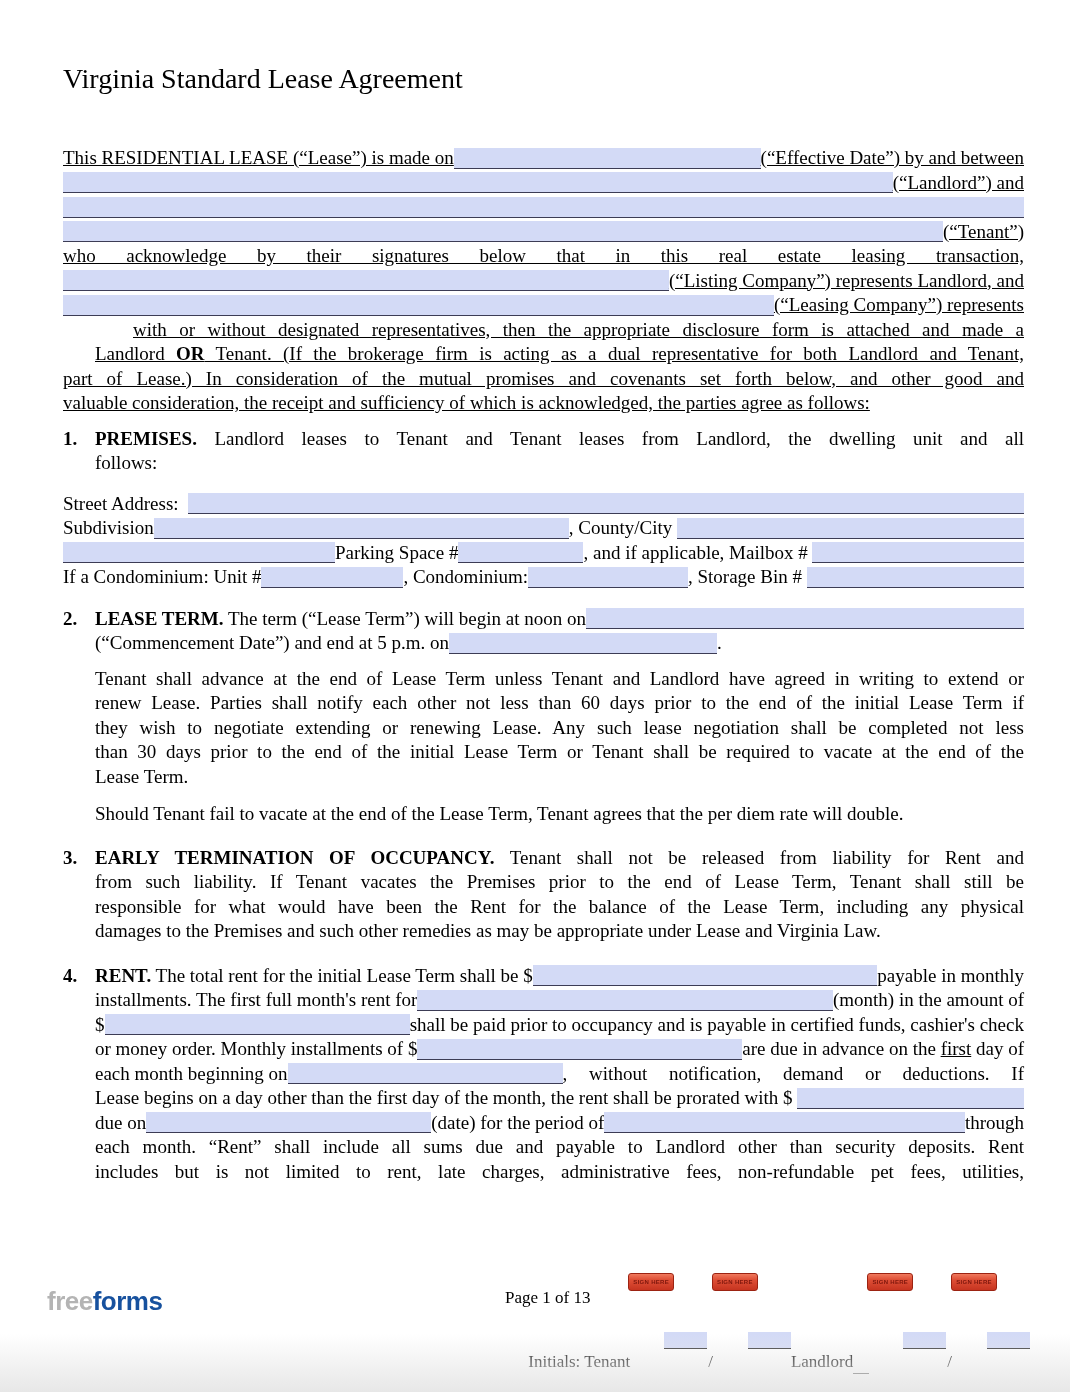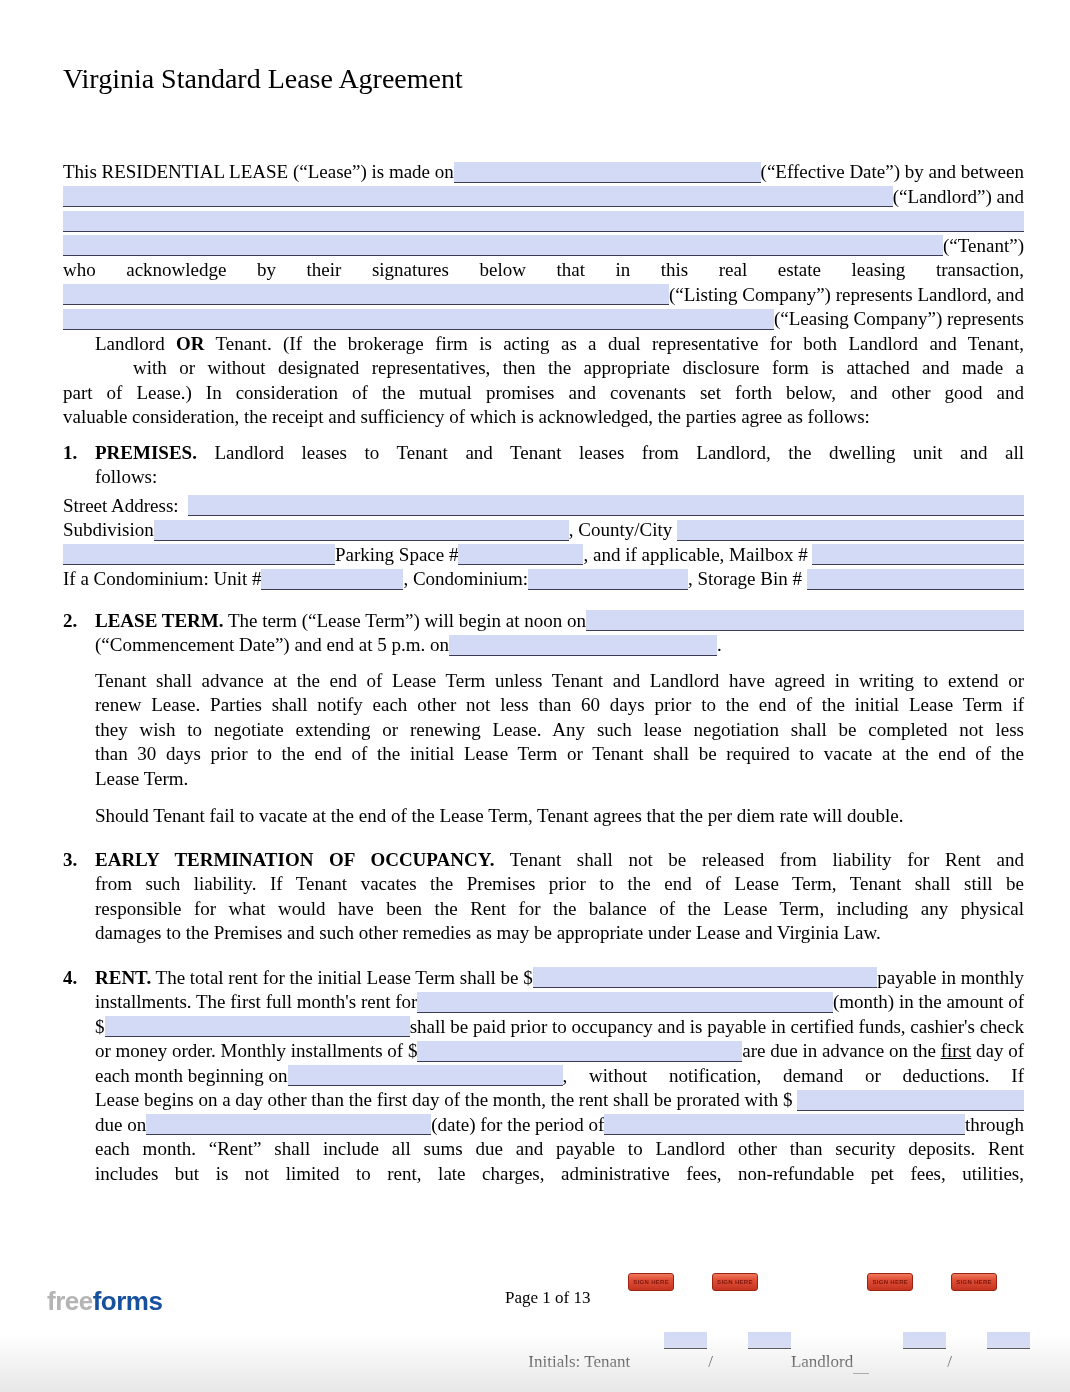--- a/index.html
+++ b/index.html
@@ -22,23 +22,23 @@
   .ln.left{text-align:left;}
   .field{display:inline-block;height:20px;margin-bottom:2px;
     background:var(--field_fill,#d3daf6);
     border-bottom:1.5px solid var(--field_line,#3c3c55);}
   .ln.flex .field.grow{flex:1 1 60px;min-width:40px;}
   .ln.flex span.jgrow{flex:1 1 auto;min-width:0;white-space:normal;
     text-align:justify;text-align-last:justify;}
   .b{font-weight:bold;}
   .u{text-decoration:underline;}
   
-  .intro{margin-top:66px;}
+  .intro{margin-top:52px;text-decoration:underline;}
   .sec-premises{margin-top:11px;}
-  .premises-fields{margin-top:4px;}
+  .premises-fields{margin-top:16px;}
   .sec-lease-term{margin-top:17px;}
   .lease-body-1{margin-top:11px;padding-left:32px;}
   .lease-body-2{margin-top:13px;padding-left:32px;}
   .sec-early-termination{margin-top:19px;}
   .sec-rent{margin-top:20px;}
   
   .footer{position:absolute;left:0;right:0;top:1270px;height:60px;font-size:17px;}
   .logo{position:absolute;left:47px;top:16px;font-family:"Liberation Sans","DejaVu Sans",sans-serif;
     font-size:26px;font-weight:bold;letter-spacing:-0.5px;}
   .logo-free{color:var(--logo_gray,#b4b4b4);}
@@ -82,22 +82,22 @@
           </div>
           <div class="ln justify"><span>who acknowledge by their signatures below that in this real estate leasing transaction,</span></div>
           <div class="ln flex">
             <span class="field grow"></span>
             <span>(“Listing Company”) represents Landlord, and</span>
           </div>
           <div class="ln flex">
             <span class="field grow"></span>
             <span>(“Leasing Company”) represents</span>
           </div>
+          <div class="ln justify" style="padding-left: 70px;"><span>with or without designated representatives, then the appropriate disclosure form is attached and made a</span></div>
           <div class="ln justify" style="padding-left: 32px;"><span>Landlord </span><span class="b">OR</span><span> Tenant. (If the brokerage firm is acting as a dual representative for both Landlord and Tenant,</span></div>
-          <div class="ln justify" style="padding-left: 70px;"><span>with or without designated representatives, then the appropriate disclosure form is attached and made a</span></div>
           <div class="ln justify"><span>part of Lease.) In consideration of the mutual promises and covenants set forth below, and other good and</span></div>
           <div class="ln left"><span>valuable consideration, the receipt and sufficiency of which is acknowledged, the parties agree as follows:</span></div>
         </div>
         <div class="block sec-premises numbered">
           <span class="num">1.</span>
           <div class="sec-content">
             <div class="ln justify"><span class="b">PREMISES.</span><span> Landlord leases to Tenant and Tenant leases from Landlord, the dwelling unit and all</span></div>
             <div class="ln left"><span>follows:</span></div>
           </div>
         </div>

